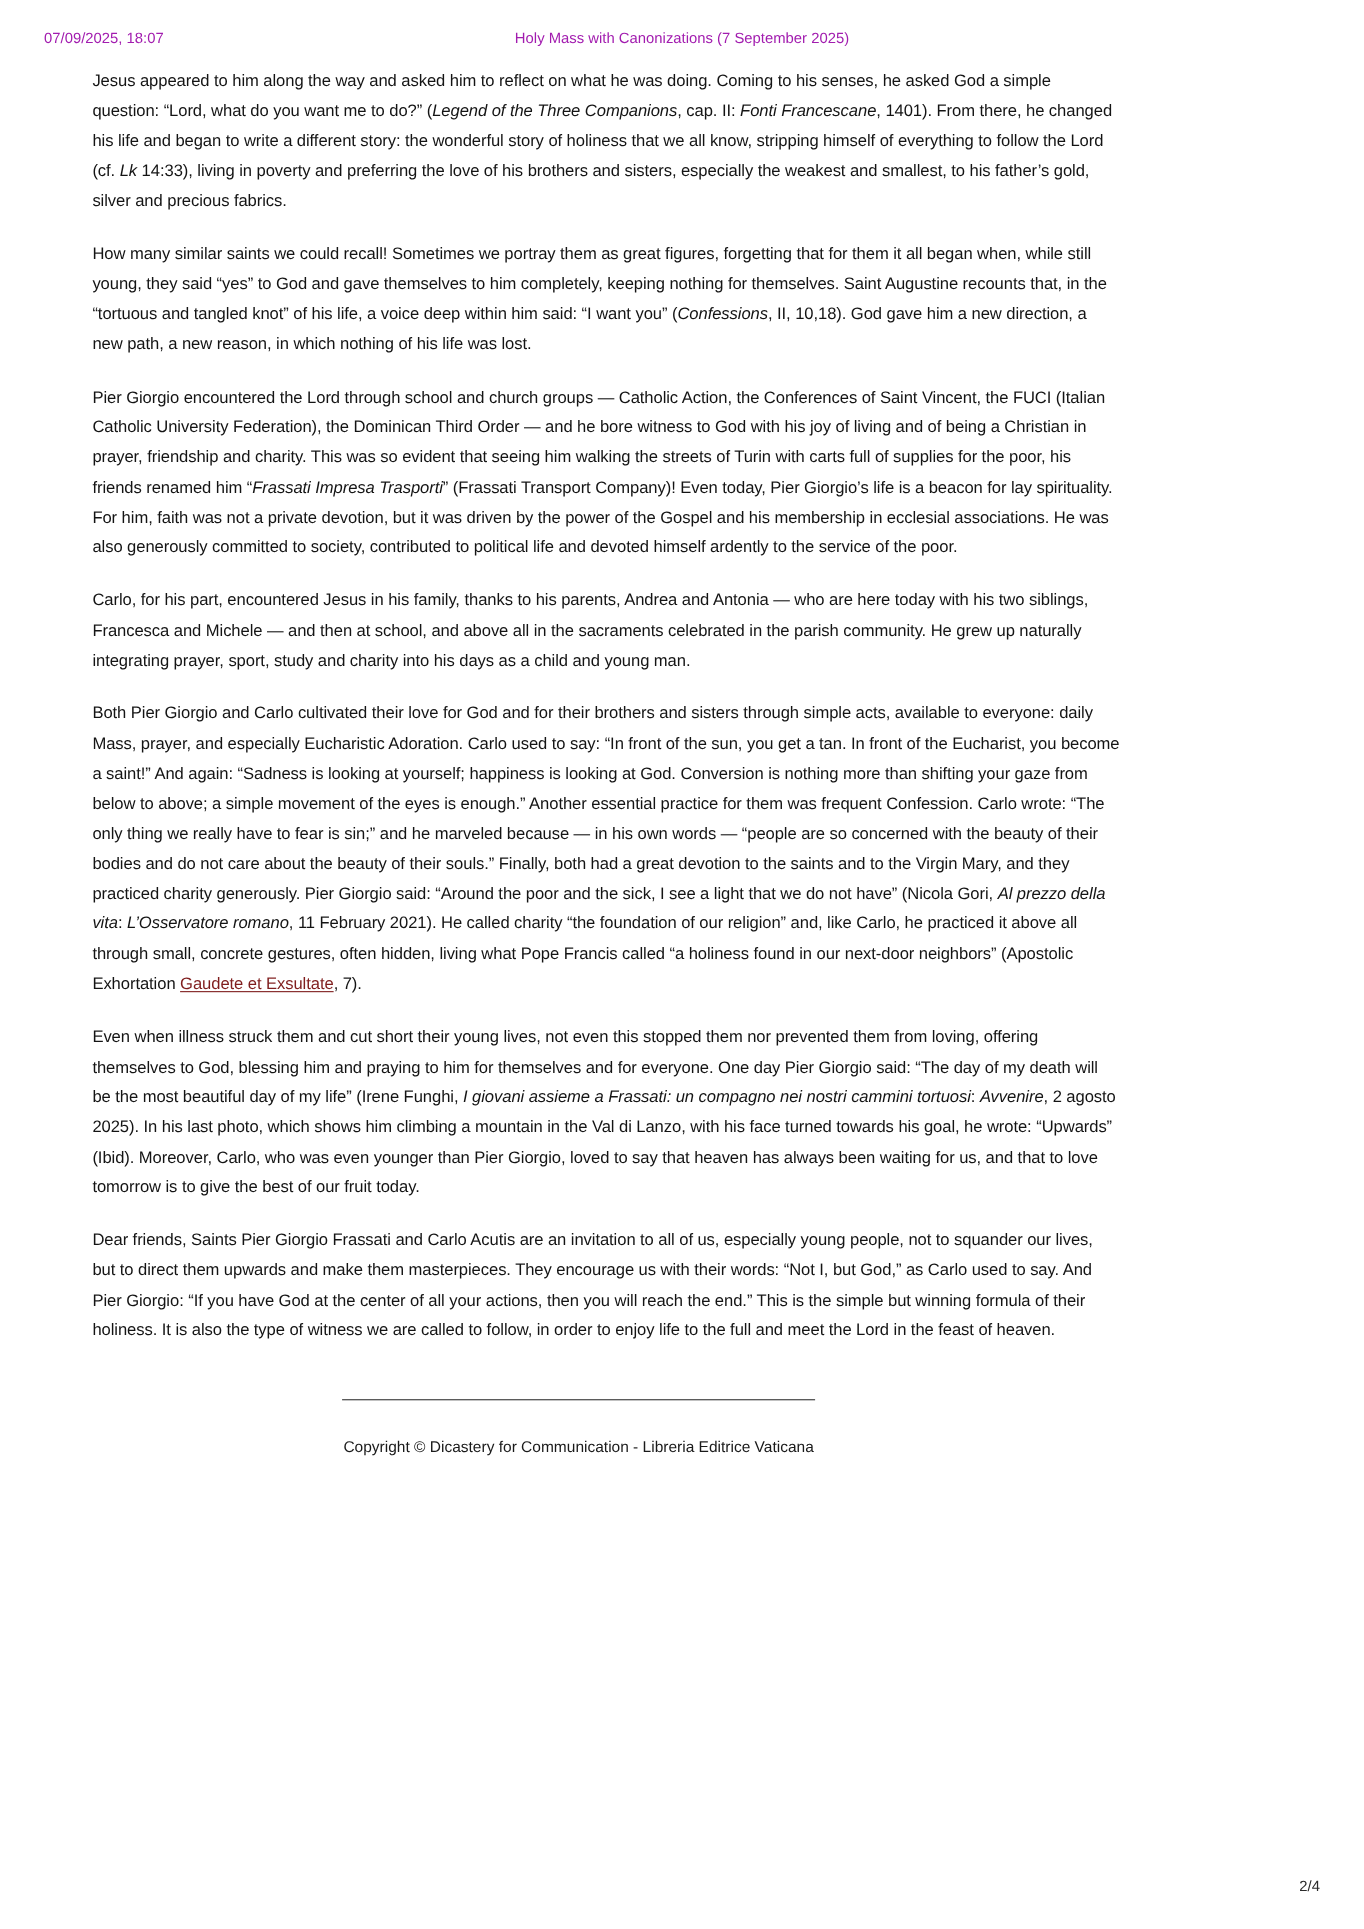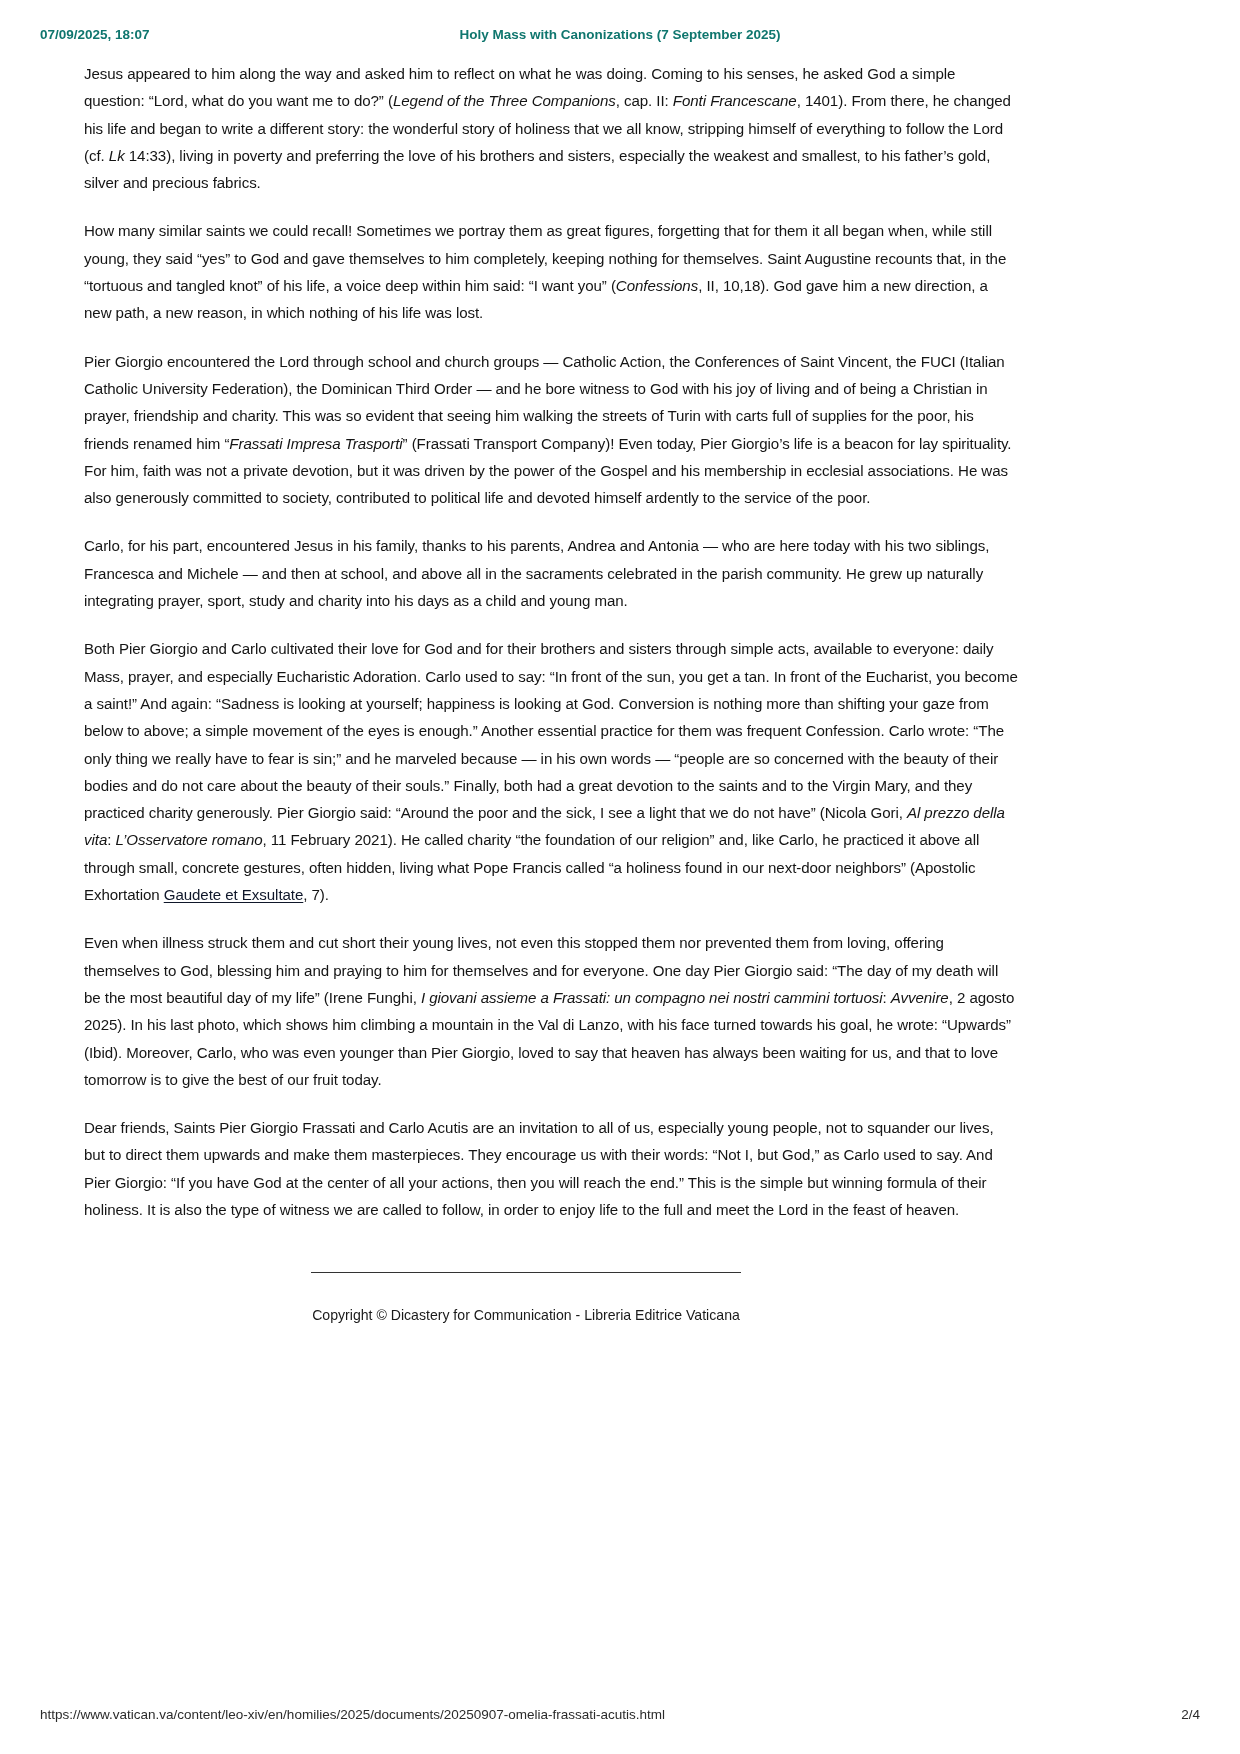--- a/index.html
+++ b/index.html
@@ -17,22 +17,21 @@
   }
 
   
   .print-header {
     position: absolute;
     top: 27px;
     left: 0;
     width: 1240px;
     height: 20px;
     font-size: 13.5px;
-    color: #0f766e;
-    font-weight: bold;
+    color: #a21caf;
   }
   .print-header .ph-left {
     position: absolute;
     left: 40px;
     top: 0;
     white-space: nowrap;
   }
   .print-header .ph-center {
     position: absolute;
     left: 0;
@@ -55,21 +54,21 @@
     line-height: 27.3px;
     text-align: left;
     color: #141414;
     letter-spacing: -0.07px;
   }
   .content p:last-child { margin-bottom: 0; }
   i, em { }
   .doclink {
     text-decoration: underline;
     text-underline-offset: 2px;
-    color: #0f172a;
+    color: #7f1d1d;
     cursor: pointer;
   }
 
   
   .footer-block {
     position: absolute;
     top: 1272px;
     left: 0;
     width: 1052px;
     text-align: center;
@@ -127,15 +126,14 @@
     <p><span>Even when illness struck them and cut short their young lives, not even this stopped them nor prevented them from loving, offering themselves to God, blessing him and praying to him for themselves and for everyone.  One day Pier Giorgio said: “The day of my death will be the most beautiful day of my life” (Irene Funghi, </span><i>I giovani assieme a Frassati: un compagno nei nostri cammini tortuosi</i><span>: </span><i>Avvenire</i><span>, 2 agosto 2025).  In his last photo, which shows him climbing a mountain in the Val di Lanzo, with his face turned towards his goal, he wrote: “Upwards” (Ibid).  Moreover, Carlo, who was even younger than Pier Giorgio, loved to say that heaven has always been waiting for us, and that to love tomorrow is to give the best of our fruit today.</span></p>
     <p><span>Dear friends, Saints Pier Giorgio Frassati and Carlo Acutis are an invitation to all of us, especially young people, not to squander our lives, but to direct them upwards and make them masterpieces.  They encourage us with their words: “Not I, but God,” as Carlo used to say. And Pier Giorgio: “If you have God at the center of all your actions, then you will reach the end.”  This is the simple but winning formula of their holiness.  It is also the type of witness we are called to follow, in order to enjoy life to the full and meet the Lord in the feast of heaven.</span></p>
   </div>
 
 <div class="footer-block">
   <div class="footer-rule"></div>
   <div class="footer-copy">Copyright © Dicastery for Communication - Libreria Editrice Vaticana</div>
 </div>
 
 <div class="print-footer">
-  <span class="pf-left">https://www.vatican.va/content/leo-xiv/en/homilies/2025/documents/20250907-omelia-frassati-acutis.html</span>
   <span class="pf-right">2/4</span>
 </div>
 
 </body></html>

